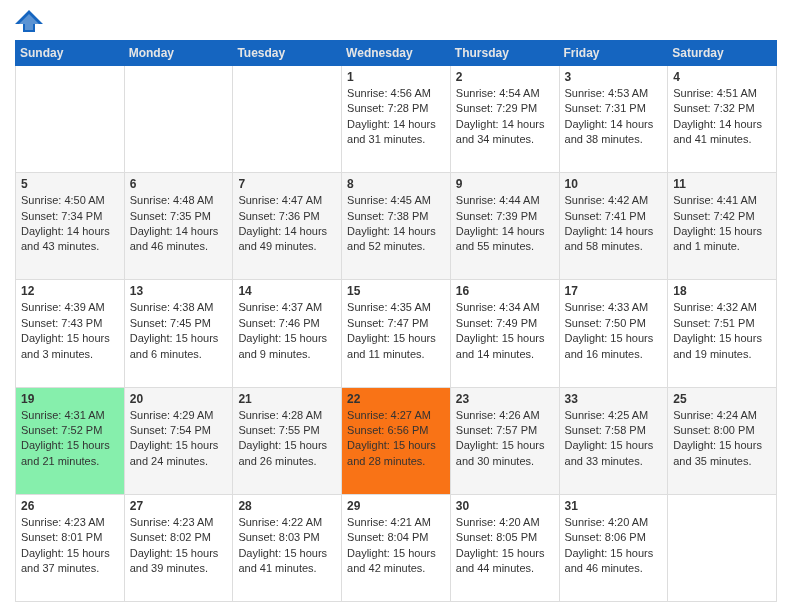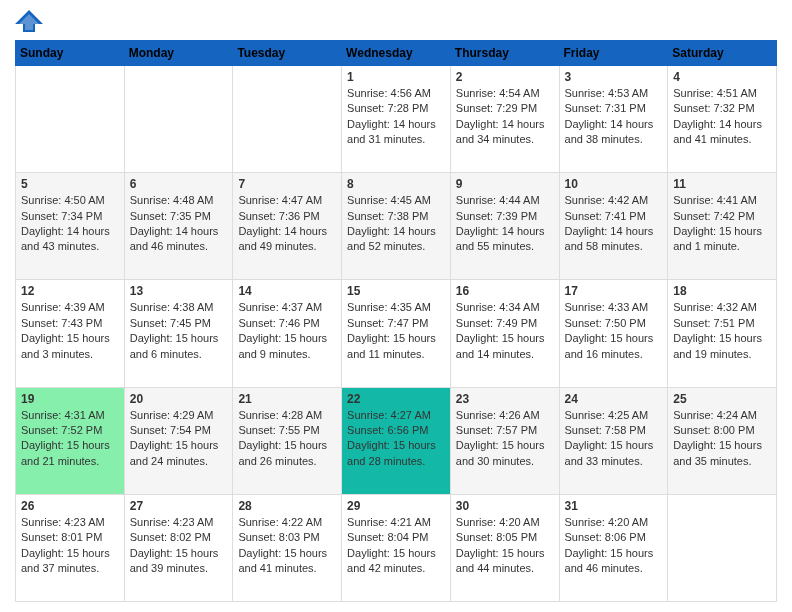--- a/index.html
+++ b/index.html
@@ -56,21 +56,21 @@
     }
     .calendar {
       flex: 1;
       border: 1px solid #ccc;
       border-collapse: collapse;
       width: 100%;
       table-layout: fixed;
     }
     .calendar th {
       background-color: #1565c0;
-      color: #000000;
+      color: #e5e5e5;
       font-size: 12px;
       font-weight: bold;
       padding: 5px 4px;
       text-align: left;
       border: 1px solid #1565c0;
     }
     .calendar td {
       vertical-align: top;
       padding: 4px 5px;
       border: 1px solid #ddd;
@@ -218,29 +218,29 @@
 Daylight: 15 hours
 and 21 minutes.</span></td>
           <td style="background: rgb(245, 245, 245);"><span class="day-number">20</span><span class="day-info" style="white-space: pre-line;">Sunrise: 4:29 AM
 Sunset: 7:54 PM
 Daylight: 15 hours
 and 24 minutes.</span></td>
           <td style="background: rgb(245, 245, 245);"><span class="day-number">21</span><span class="day-info" style="white-space: pre-line;">Sunrise: 4:28 AM
 Sunset: 7:55 PM
 Daylight: 15 hours
 and 26 minutes.</span></td>
-          <td style="background: #14b8a6;"><span class="day-number">22</span><span class="day-info" style="white-space: pre-line;">Sunrise: 4:27 AM
+          <td style="background: #f97316;"><span class="day-number">22</span><span class="day-info" style="white-space: pre-line;">Sunrise: 4:27 AM
 Sunset: 6:56 PM
 Daylight: 15 hours
 and 28 minutes.</span></td>
           <td style="background: rgb(245, 245, 245);"><span class="day-number">23</span><span class="day-info" style="white-space: pre-line;">Sunrise: 4:26 AM
 Sunset: 7:57 PM
 Daylight: 15 hours
 and 30 minutes.</span></td>
-          <td style="background: rgb(245, 245, 245);"><span class="day-number">24</span><span class="day-info" style="white-space: pre-line; margin-top: 32px;">Sunrise: 4:25 AM
+          <td style="background: rgb(245, 245, 245);"><span class="day-number">33</span><span class="day-info" style="white-space: pre-line; margin-top: 32px;">Sunrise: 4:25 AM
 Sunset: 7:58 PM
 Daylight: 15 hours
 and 33 minutes.</span></td>
           <td style="background: rgb(245, 245, 245);"><span class="day-number">25</span><span class="day-info" style="white-space: pre-line;">Sunrise: 4:24 AM
 Sunset: 8:00 PM
 Daylight: 15 hours
 and 35 minutes.</span></td>
         </tr>
         <tr>
           <td><span class="day-number">26</span><span class="day-info" style="white-space: pre-line;">Sunrise: 4:23 AM

